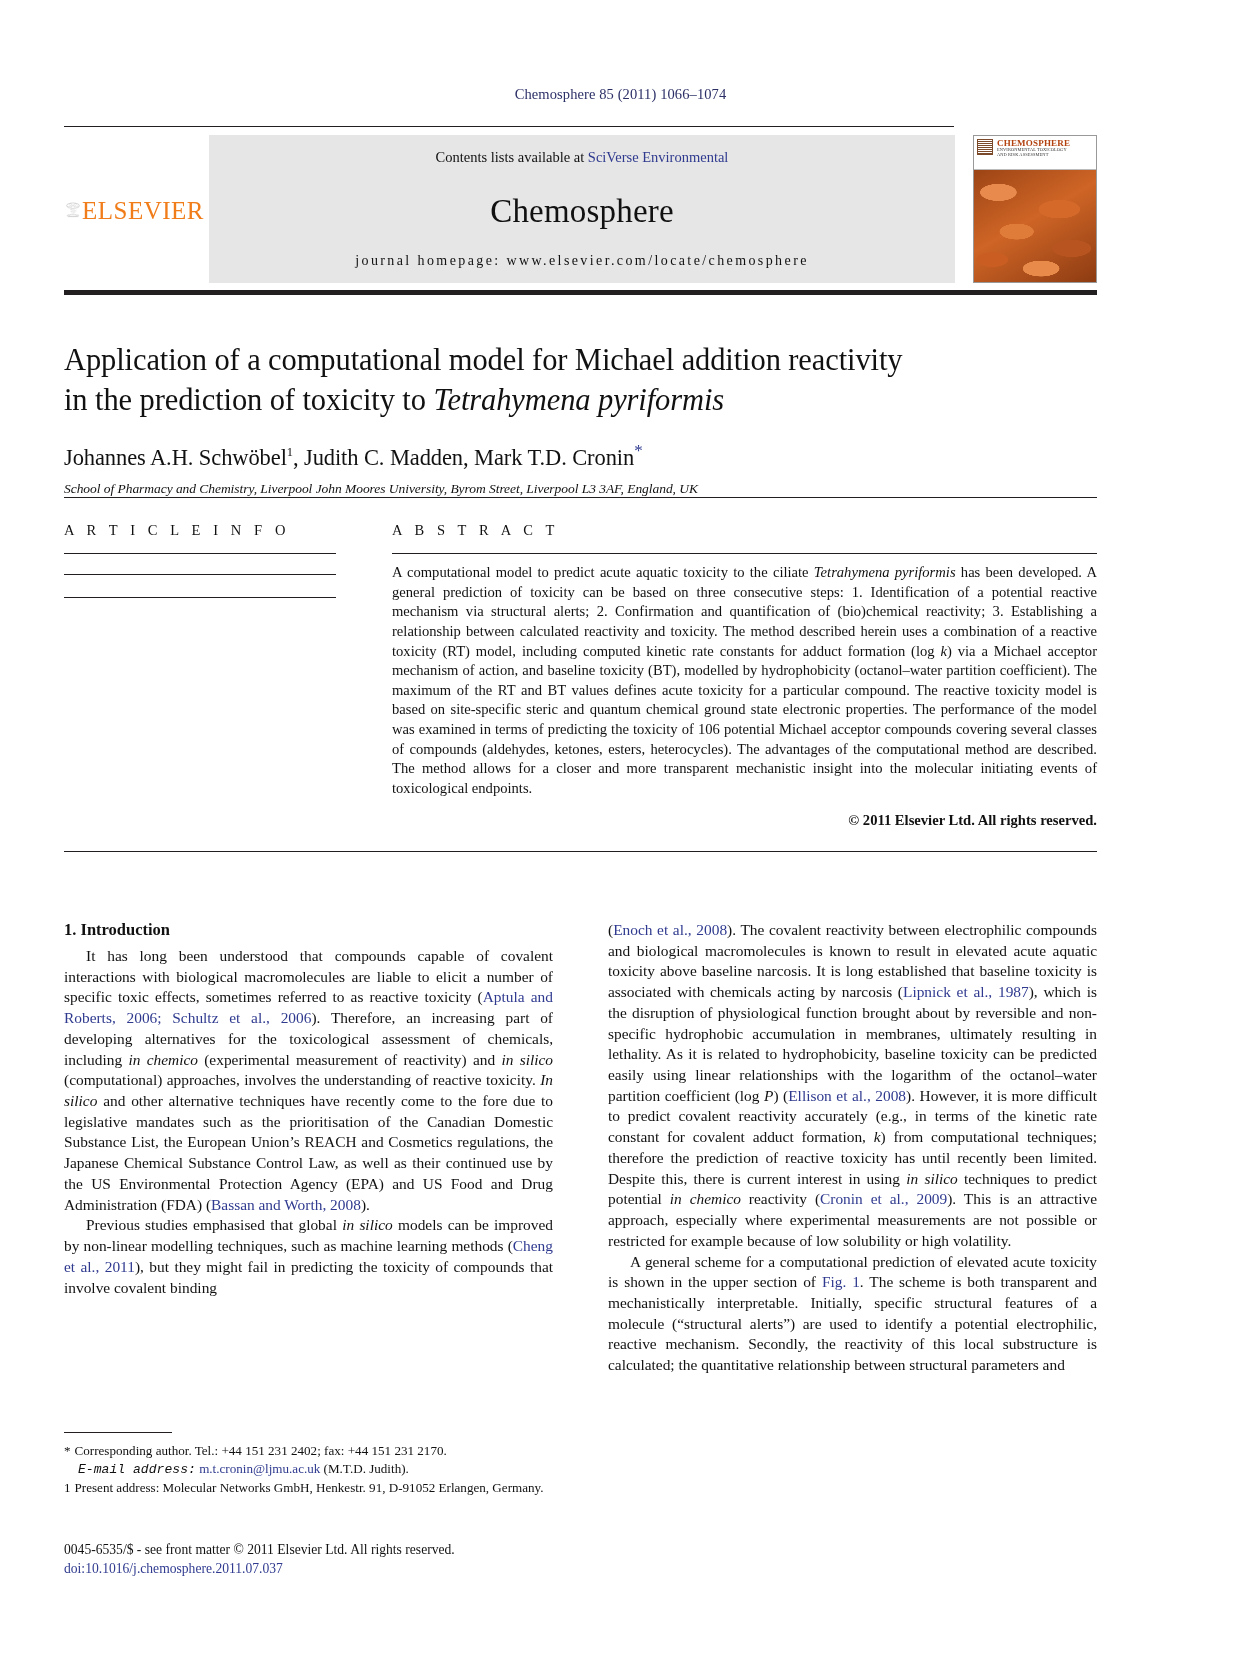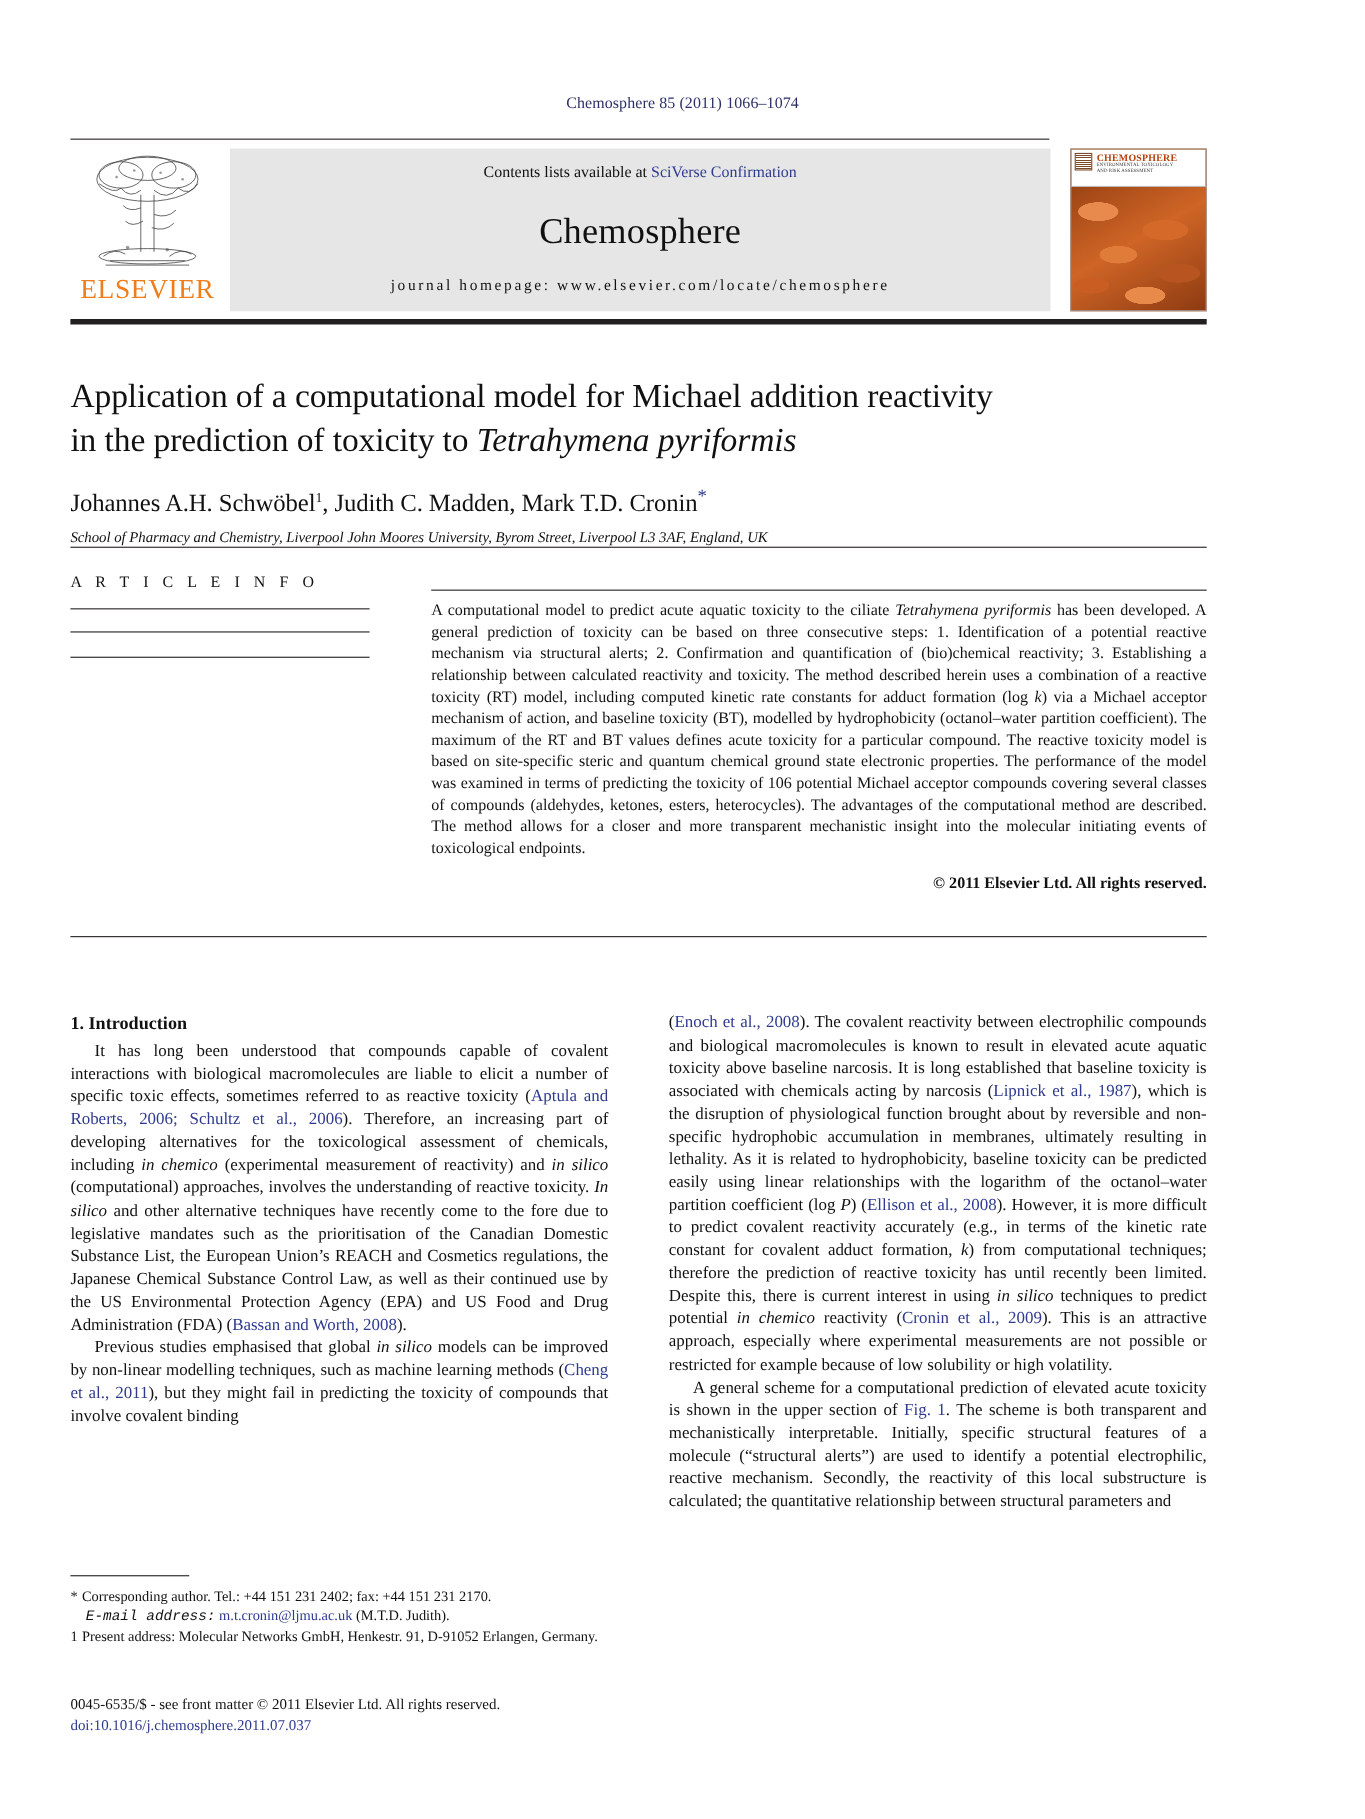--- a/index.html
+++ b/index.html
@@ -49,21 +49,21 @@
   .masthead-body {
     display: flex;
     align-items: stretch;
     height: 148px;
     margin-top: 8px;
   }
   .elsevier-logo {
     width: 140px;
     flex: 0 0 140px;
     display: flex;
-    flex-direction: column;
+    flex-direction: row;
     align-items: center;
     justify-content: flex-start;
     padding-top: 2px;
   }
   .tree-svg { display:block; }
   .elsevier-word {
     font-family: "Liberation Serif", serif;
     color: #f07d1a;
     font-size: 25px;
     letter-spacing: 0.5px;
@@ -365,21 +365,21 @@
               <circle cx="96" cy="26" r="1.2"></circle>
             <circle cx="46" cy="88" r="1.6"></circle>
               <circle cx="82" cy="90" r="1.6"></circle>
           </g>
         </svg>
         <div class="elsevier-word">ELSEVIER</div>
       </div>
 
       <div class="journal-band">
         <div class="contents-line">
-          <span>Contents lists available at </span><span class="sd-link">SciVerse Confirmation</span>
+          <span>Contents lists available at </span><span class="sd-link">SciVerse Environmental</span>
         </div>
         <div class="journal-title">Chemosphere</div>
         <div class="homepage-line">journal homepage: www.elsevier.com/locate/chemosphere</div>
       </div>
 
       <div class="cover-thumb">
         <div class="cover-top">
           <div class="cover-sq"></div>
           <div class="cover-titles">
             <div class="cover-name">CHEMOSPHERE</div>
@@ -412,20 +412,21 @@
       <div class="col-info">
         <div class="sec-head">A R T I C L E   I N F O</div>
         <div class="hr-thin"></div>
         <div class="kw-rule"></div>
         <div class="info-bottom-rule"></div>
       </div>
 
       <div class="col-gap"></div>
 
       <div class="col-abs">
+        <div class="sec-head">A B S T R A C T</div>
         <div class="hr-thin"></div>
         <div class="abs-text">
           <span>A computational model to predict acute aquatic toxicity to the ciliate </span><span class="it">Tetrahymena pyriformis</span><span> has been developed. A general prediction of toxicity can be based on three consecutive steps: 1. Identification of a potential reactive mechanism via structural alerts; 2. Confirmation and quantification of (bio)chemical reactivity; 3. Establishing a relationship between calculated reactivity and toxicity. The method described herein uses a combination of a reactive toxicity (RT) model, including computed kinetic rate constants for adduct formation (log </span><span class="it">k</span><span>) via a Michael acceptor mechanism of action, and baseline toxicity (BT), modelled by hydrophobicity (octanol–water partition coefficient). The maximum of the RT and BT values defines acute toxicity for a particular compound. The reactive toxicity model is based on site-specific steric and quantum chemical ground state electronic properties. The performance of the model was examined in terms of predicting the toxicity of 106 potential Michael acceptor compounds covering several classes of compounds (aldehydes, ketones, esters, heterocycles). The advantages of the computational method are described. The method allows for a closer and more transparent mechanistic insight into the molecular initiating events of toxicological endpoints.</span>
         </div>
         <div class="copyright">© 2011 Elsevier Ltd. All rights reserved.</div>
       </div>
 
     </div>
   </div>
   <div class="infoabs-bottom-rule"></div>

